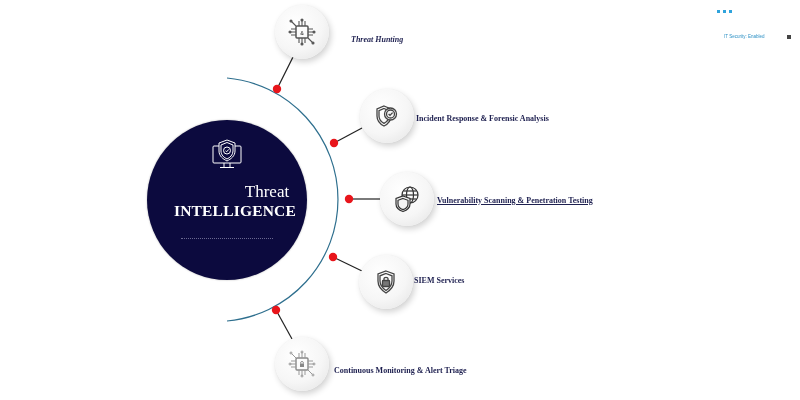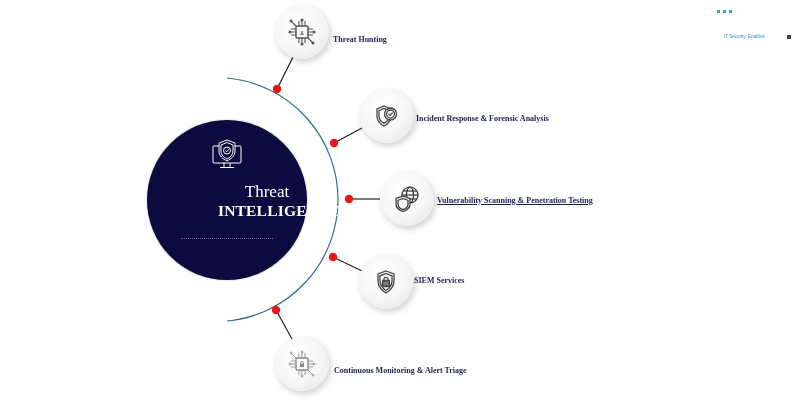--- a/index.html
+++ b/index.html
@@ -1,21 +1,21 @@
 <!DOCTYPE html>
 <html><head>
   <meta charset="utf-8">
   <style>
     html, body { margin:0; padding:0; }
     body { width:800px; height:400px; background:#ffffff; position:relative; overflow:hidden; font-family:"Liberation Serif", serif; }
     #connectors { position:absolute; left:0; top:0; width:800px; height:400px; }
     .main-circle { position:absolute; left:147px; top:120px; width:160px; height:160px; border-radius:50%; background:#0c0a3e; box-shadow:0 0 2px rgba(0,0,0,0.3); }
     .main-icon { position:absolute; left:63px; top:18px; width:34px; height:34px; }
     .main-title-1 { position:absolute; left:0; width:160px; top:62px; text-align:center; color:#ffffff; font-size:17px; font-family:"Liberation Serif", serif;margin-left:40px; }
-    .main-title-2 { position:absolute; left:0; width:176px; top:82px; text-align:center; color:#ffffff; font-size:15.5px; font-weight:bold; font-family:"Liberation Serif", serif; letter-spacing:0.2px;padding-left:44px; }
+    .main-title-2 { position:absolute; left:0; width:176px; top:82px; text-align:center; color:#ffffff; font-size:15.5px; font-weight:bold; font-family:"Liberation Serif", serif; letter-spacing:0.2px; }
     .main-divider { position:absolute; left:34px; top:118px; width:92px; border-top:1px dotted #6a6890; }
     .node { position:absolute; width:54px; height:54px; border-radius:50%;
       background:radial-gradient(circle at 40% 35%, #ffffff 0%, #f6f6f6 55%, #e2e2e2 100%);
       box-shadow: 2px 3px 6px rgba(0,0,0,0.18), 0 0 1px rgba(0,0,0,0.1); }
     .node svg { position:absolute; left:13px; top:13px; width:28px; height:28px; }
     .label { position:absolute; font-family:"Liberation Serif", serif; font-weight:bold; font-size:8px; color:#1d1f4f; white-space:nowrap; }
     .logo { position:absolute; left:703px; top:6px; width:90px; height:36px; }
     .logo-text { position:absolute; left:0; top:0; font-family:"Liberation Sans", sans-serif; font-size:26px; color:#6d6e71; letter-spacing:-0.5px; line-height:30px; }
     .logo-tag { position:absolute; left:21px; top:28px; font-family:"Liberation Sans", sans-serif; font-size:4.5px; color:#2a8fc4; white-space:nowrap; }
     .logo-dot { position:absolute; width:3px; height:3px; background:#2fa3dc; }
@@ -61,21 +61,21 @@
     <path d="M11 8 V3 M14 8 V2 M17 8 V3 M11 20 V25 M14 20 V26 M17 20 V25 M8 11 H3 M8 14 H2 M8 17 H3 M20 11 H25 M20 14 H26 M20 17 H25"></path>
     <circle cx="14" cy="2" r="1" fill="#555"></circle>
       <circle cx="14" cy="26" r="1" fill="#555"></circle>
     <circle cx="2" cy="14" r="1" fill="#555"></circle>
       <circle cx="26" cy="14" r="1" fill="#555"></circle>
     <circle cx="3" cy="3" r="1" fill="#555"></circle>
       <circle cx="25" cy="25" r="1" fill="#555"></circle>
     <path d="M8 8 L3.5 3.5 M20 20 L24.5 24.5"></path>
   </svg>
 </div>
-<div class="label" style="left:333px; top:35px;">Threat Hunting</div>
+<div class="label" style="left:351px; top:35px;font-style:italic;">Threat Hunting</div>
 
 <div class="node" style="left:360px; top:89px;">
   <svg viewBox="0 0 28 28" fill="none" stroke="#444" stroke-width="1.3">
     <path d="M11 4 L18 7 L18 14 C18 19 14 22.5 11 24 C8 22.5 4 19 4 14 L4 7 Z"></path>
     <path d="M11 6.5 L16 8.7 L16 14 C16 17.5 13.5 20 11 21.3 C8.5 20 6 17.5 6 14 L6 8.7 Z"></path>
     <circle cx="17.5" cy="12" r="6" fill="#f4f4f4"></circle>
     <circle cx="17.5" cy="12" r="4"></circle>
     <path d="M15.6 12 L17 13.4 L19.6 10.6"></path>
   </svg>
 </div>

